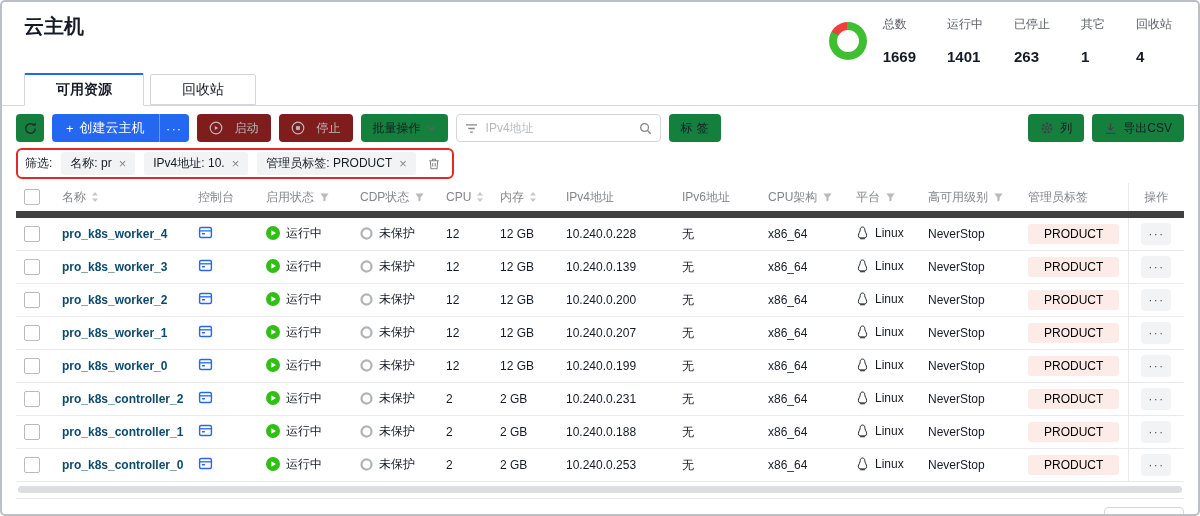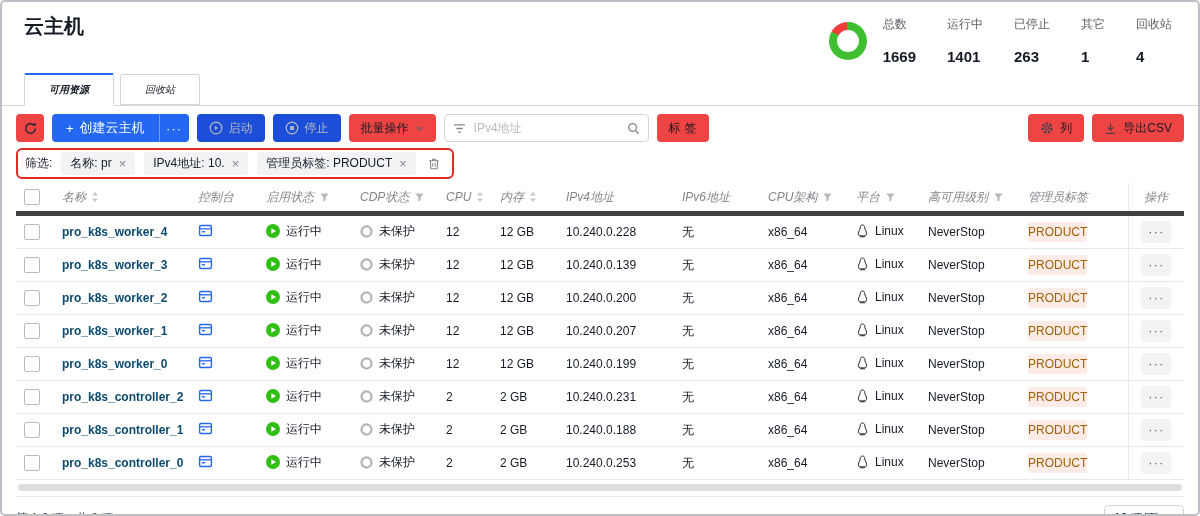--- a/index.html
+++ b/index.html
@@ -20,57 +20,57 @@
     position:relative;margin-right:16px;}
   .donut::after{content:"";position:absolute;inset:8px;border-radius:50%;background:#fff;}
   .stat{display:flex;align-items:center;margin-right:18px;}
   .stat:last-child{margin-right:4px;}
   .stat .bar{width:3px;border-radius:2px;margin-right:10px;}
   .bar-green{background:#30bf13;} .bar-red{background:#f23d3d;} .bar-gray{background:#d4d6d9;}
   .stat .lbl{font-size:12px;color:#5c5f66;}
   .stat .val{font-size:15px;font-weight:bold;margin-top:15px;}
   
   .tabs{display:flex;align-items:flex-end;padding:0 22px;margin-top:8px;border-bottom:1px solid #d4d6d9;height:32px;}
-  .tab{box-sizing:border-box;height:31px;line-height:29px;padding:0 24px;font-size:10px;
-    border:1px solid #d4d6d9;margin-right:6px;border-radius:2px 2px 0 0;cursor:pointer;background:#fff;font-style:italic;}
+  .tab{box-sizing:border-box;height:31px;line-height:29px;padding:0 31px;font-size:14px;
+    border:1px solid #d4d6d9;margin-right:6px;border-radius:2px 2px 0 0;cursor:pointer;background:#fff;}
   .tab.active{border-top:2px solid #2468f2;border-bottom:1px solid #fff;font-weight:bold;margin-bottom:-1px;height:33px;}
   
   .content{padding:8px 14px 0 14px;}
   .toolbar{display:flex;align-items:center;gap:8px;}
   .btn{box-sizing:border-box;height:28px;display:inline-flex;align-items:center;gap:6px;
-    padding:0 12px;font-size:12px;border-radius:4px;background:#ef4444;border:none;color:#151b26;cursor:pointer;white-space:nowrap;}
+    padding:0 12px;font-size:12px;border-radius:4px;background:#15803d;border:none;color:#151b26;cursor:pointer;white-space:nowrap;}
   .btn.icon-only{width:28px;padding:0;justify-content:center;}
   .btn.primary{background:#2468f2;color:#fff;font-size:13px;border-radius:4px 0 0 4px;padding:0 14px;}
   .btn.primary-more{background:#2468f2;color:#fff;width:30px;padding:0;justify-content:center;
     border-radius:0 4px 4px 0;border-left:1px solid rgba(255,255,255,.35);margin-left:-8px;font-size:13px;letter-spacing:1px;}
-  .btn.disabled{color:#b8babf;cursor:not-allowed;background:#1d4ed8;}
+  .btn.disabled{color:#b8babf;cursor:not-allowed;background:#7f1d1d;gap:12px;}
   .search{box-sizing:border-box;width:205px;height:28px;border:1px solid #d4d6d9;border-radius:4px;
     display:flex;align-items:center;gap:6px;padding:0 8px;background:#fff;}
   .search input{border:none;outline:none;flex:1;min-width:0;font-size:12px;color:#151b26;font-family:inherit;}
   .search input::placeholder{color:#b8babf;}
   .spacer{flex:1;}
   .tag-btn{letter-spacing:4px;padding-right:8px;}
   
   .filter-wrap{margin-top:6px;display:flex;}
   .filter-bar{display:inline-flex;align-items:center;gap:9px;border:2px solid #e12a23;border-radius:6px;padding:2px 9px 2px 7px;}
   .filter-label{font-size:12px;}
   .chip{display:inline-flex;align-items:center;gap:7px;background:#f2f3f5;border-radius:3px;padding:3px 9px;font-size:12px;}
   .chip .x{color:#84868c;cursor:pointer;font-size:13px;line-height:10px;}
   .trash-btn{background:none;border:none;cursor:pointer;padding:2px;display:flex;align-items:center;}
   
   table{width:100%;border-collapse:collapse;table-layout:fixed;margin-top:4px;font-size:12px;}
-  thead th{height:28px;font-weight:normal;color:#84868c;text-align:left;border-bottom:5px solid #404040;
-    padding:0 8px;white-space:nowrap;overflow:hidden;font-style:italic;}
+  thead th{height:28px;font-weight:normal;color:#84868c;text-align:left;border-bottom:7px solid #404040;
+    padding:0 8px;white-space:nowrap;overflow:hidden;}
   tbody td{height:32px;border-bottom:1px solid #e8e9eb;padding:0 8px;white-space:nowrap;overflow:hidden;}
   th .hd{display:inline-flex;align-items:center;gap:5px;}
   .ops-col{border-left:1px solid #e8e9eb;text-align:center;}
   .checkbox{width:14px;height:14px;border:1px solid #b8babf;border-radius:2px;background:#fff;cursor:pointer;}
   a.vm{color:#0c4a6e;text-decoration:none;font-weight:600;text-align:right;}
   .cellflex{display:inline-flex;align-items:center;gap:6px;}
-  .badge{display:inline-block;background:#fdebe7;color:#a16207;padding:3px 0;border-radius:3px;font-size:12px;}
+  .badge{display:inline-block;background:#fdebe7;color:#000000;padding:3px 16px;border-radius:3px;font-size:12px;}
   .ops-btn{width:30px;height:22px;background:#f2f3f5;border:none;border-radius:4px;color:#5c5f66;cursor:pointer;
     font-size:13px;line-height:10px;letter-spacing:1px;}
   .hscroll{height:7px;background:#dcdee1;border-radius:4px;margin:4px 2px 0 2px;cursor:pointer;}
   
   .footer{display:flex;justify-content:space-between;align-items:center;border-top:1px solid #e8e9eb;
     margin:5px 14px 0 14px;padding-top:8px;font-size:12px;color:#45484d;}
   .pg{display:flex;align-items:center;gap:12px;}
   .pg .arrow{color:#c9ccd1;cursor:default;font-size:13px;}
   .pg .cur{color:#2468f2;font-weight:bold;cursor:pointer;}
   .psize{display:inline-flex;align-items:center;gap:7px;border:1px solid #d4d6d9;border-radius:4px;

